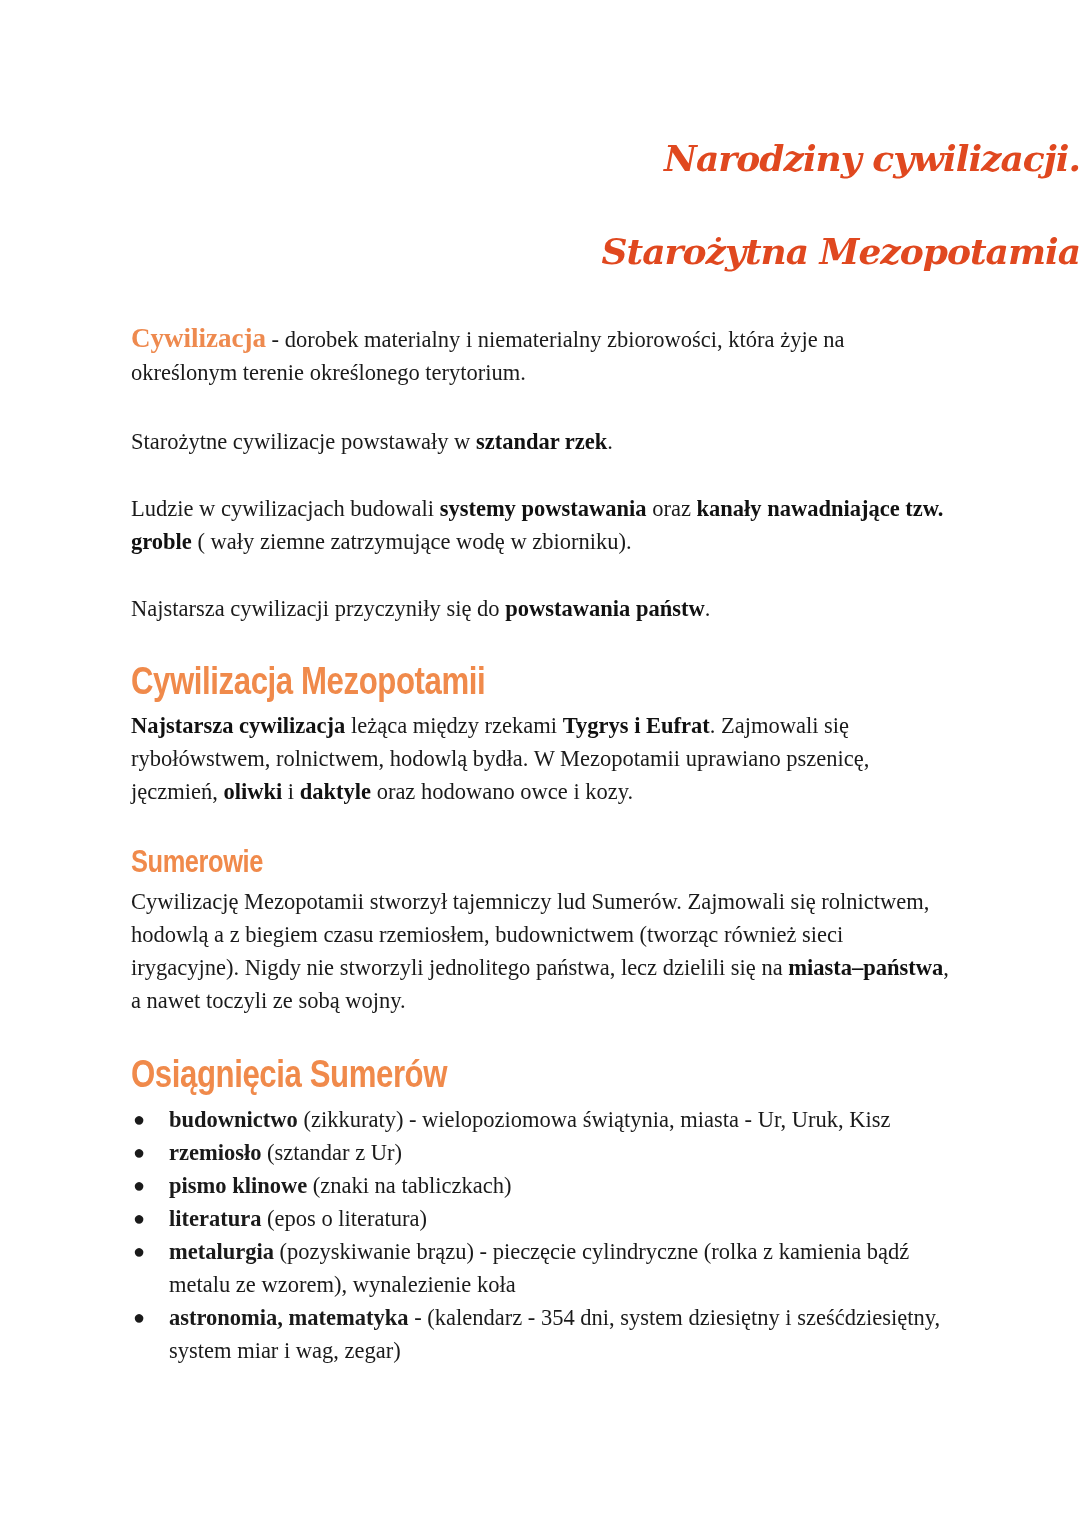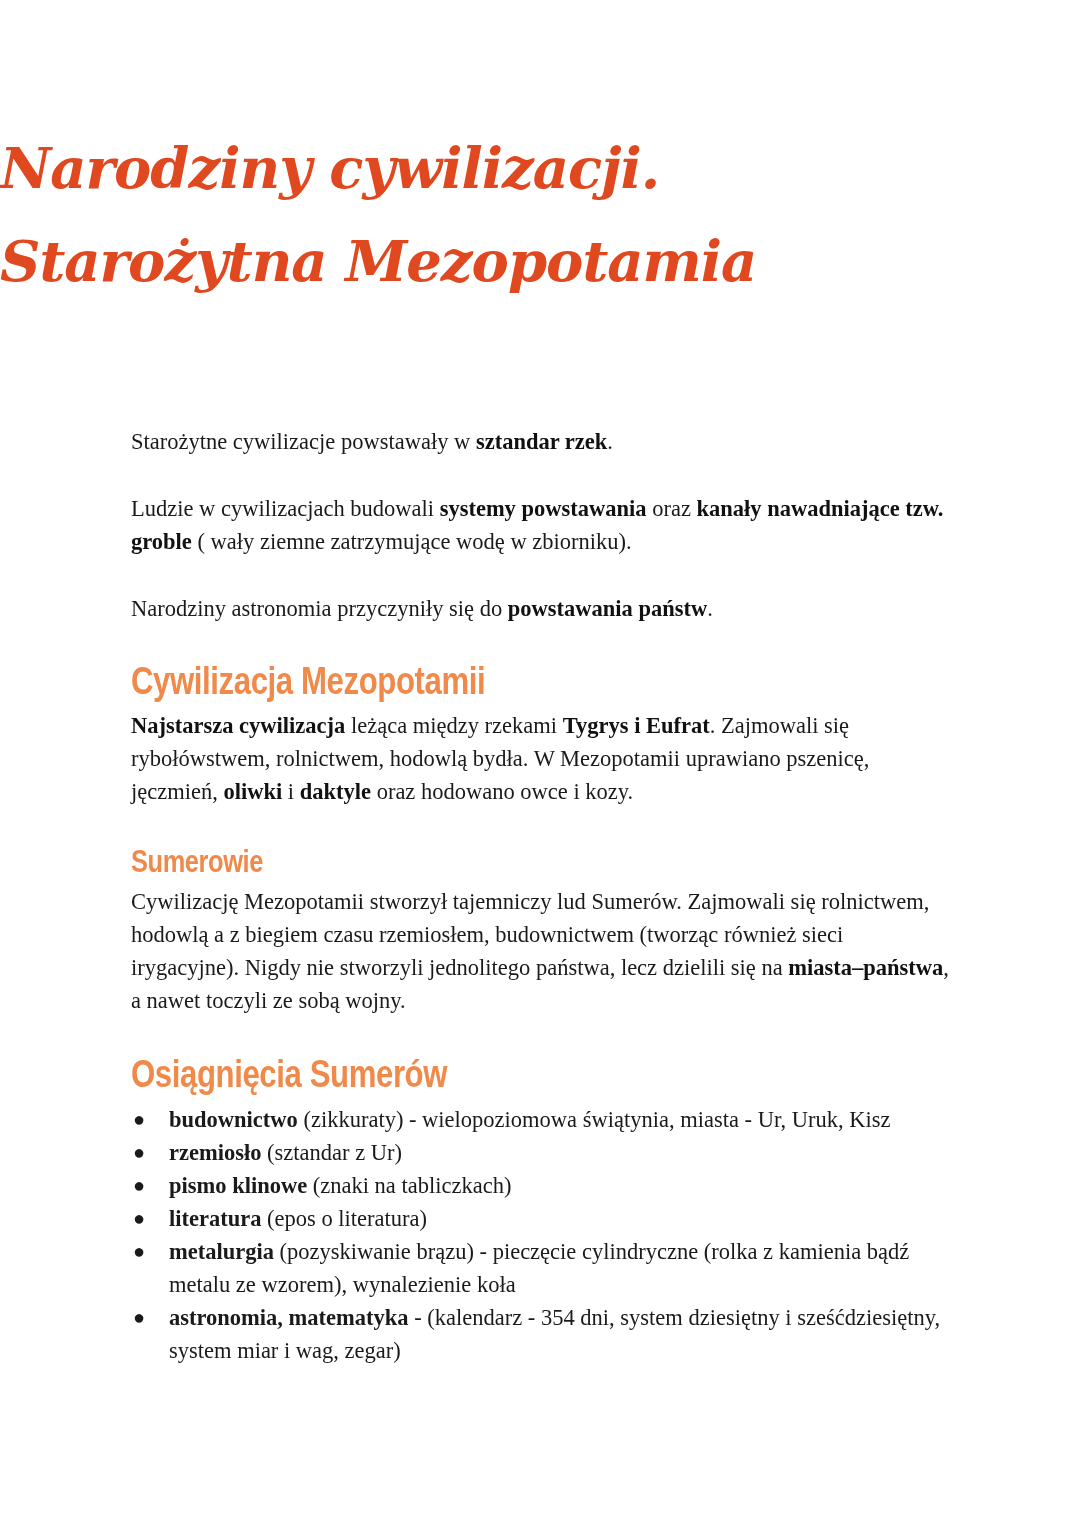--- a/index.html
+++ b/index.html
@@ -1,21 +1,21 @@
 <!DOCTYPE html>
 <html><head>
 <meta charset="utf-8">
 <style>
   html, body { margin: 0; padding: 0; background: #ffffff; }
   body { width: 1080px; height: 1525px; position: relative; overflow: hidden; }
   .page { position: absolute; left: 0; top: 0; width: 1080px; height: 1525px; }
   .title {
-    position: absolute; left: 0; width: 1080px; text-align: left;
+    position: absolute; left: 0; width: 1080px; text-align: right;
     font-family: "DejaVu Serif", serif; font-style: italic; font-weight: bold;
-    color: #e0481f; font-size: 56px; letter-spacing: -1px; line-height: 1;
+    color: #e0481f; font-size: 36px; letter-spacing: -1px; line-height: 1;
   }
   .t1 { top: 140px; }
   .t2 { top: 233px; }
   .body {
     font-family: "Liberation Serif", serif; font-size: 22.5px; color: #1a1a1a;
     position: absolute; left: 131px; width: 820px; line-height: 33px;
   }
   .body b { font-weight: bold; color: #111; }
   .term { color: #ee8a4f; font-weight: bold; font-size: 27px; }
   .h2 {
@@ -31,26 +31,27 @@
   ul.ach li .bullet { position: absolute; left: 2px; top: 0; font-size: 20px; }
 </style>
 </head>
 <body>
 
 <div class="page">
 
   <div class="title t1">Narodziny cywilizacji.</div>
   <div class="title t2">Starożytna Mezopotamia</div>
 
+  <div class="body" style="top:322px;"><span class="term">Cywilizacja</span><span> - dorobek materialny i niematerialny zbiorowości, która żyje na określonym terenie określonego terytorium.</span></div>
 
   <div class="body" style="top:425px;"><span>Starożytne cywilizacje powstawały w </span><b>sztandar rzek</b><span>.</span></div>
 
   <div class="body" style="top:492px;"><span>Ludzie w cywilizacjach budowali </span><b>systemy powstawania</b><span> oraz </span><b>kanały nawadniające tzw. groble</b><span> ( wały ziemne zatrzymujące wodę w zbiorniku).</span></div>
 
-  <div class="body" style="top:592px;"><span>Narodziny astronomia przyczyniły się do </span><b>powstawania państw</b><span>.</span></div>
+  <div class="body" style="top:592px;"><span>Najstarsza cywilizacji przyczyniły się do </span><b>powstawania państw</b><span>.</span></div>
 
   <div class="h2 big" style="top:660px;">Cywilizacja Mezopotamii</div>
   <div class="body" style="top:709px;"><b>Najstarsza cywilizacja</b><span> leżąca między rzekami </span><b>Tygrys i Eufrat</b><span>. Zajmowali się rybołówstwem, rolnictwem, hodowlą bydła. W Mezopotamii uprawiano pszenicę, jęczmień, </span><b>oliwki</b><span> i </span><b>daktyle</b><span> oraz hodowano owce i kozy.</span></div>
 
   <div class="h2 small" style="top:844px;">Sumerowie</div>
   <div class="body" style="top:885px;"><span>Cywilizację Mezopotamii stworzył tajemniczy lud Sumerów. Zajmowali się rolnictwem, hodowlą a z biegiem czasu rzemiosłem, budownictwem (tworząc również sieci irygacyjne). Nigdy nie stworzyli jednolitego państwa, lecz dzielili się na </span><b>miasta–państwa</b><span>, a nawet toczyli ze sobą wojny.</span></div>
 
   <div class="h2 big" style="top:1053px;">Osiągnięcia Sumerów</div>
   <ul class="ach">
     <li><span class="bullet">●</span><b>budownictwo</b><span> (zikkuraty) - wielopoziomowa świątynia, miasta - Ur, Uruk, Kisz</span></li>

